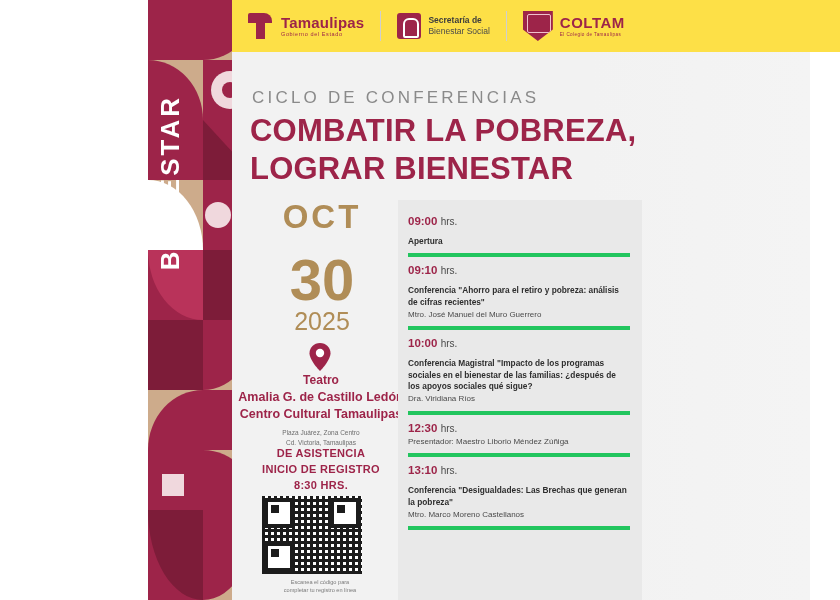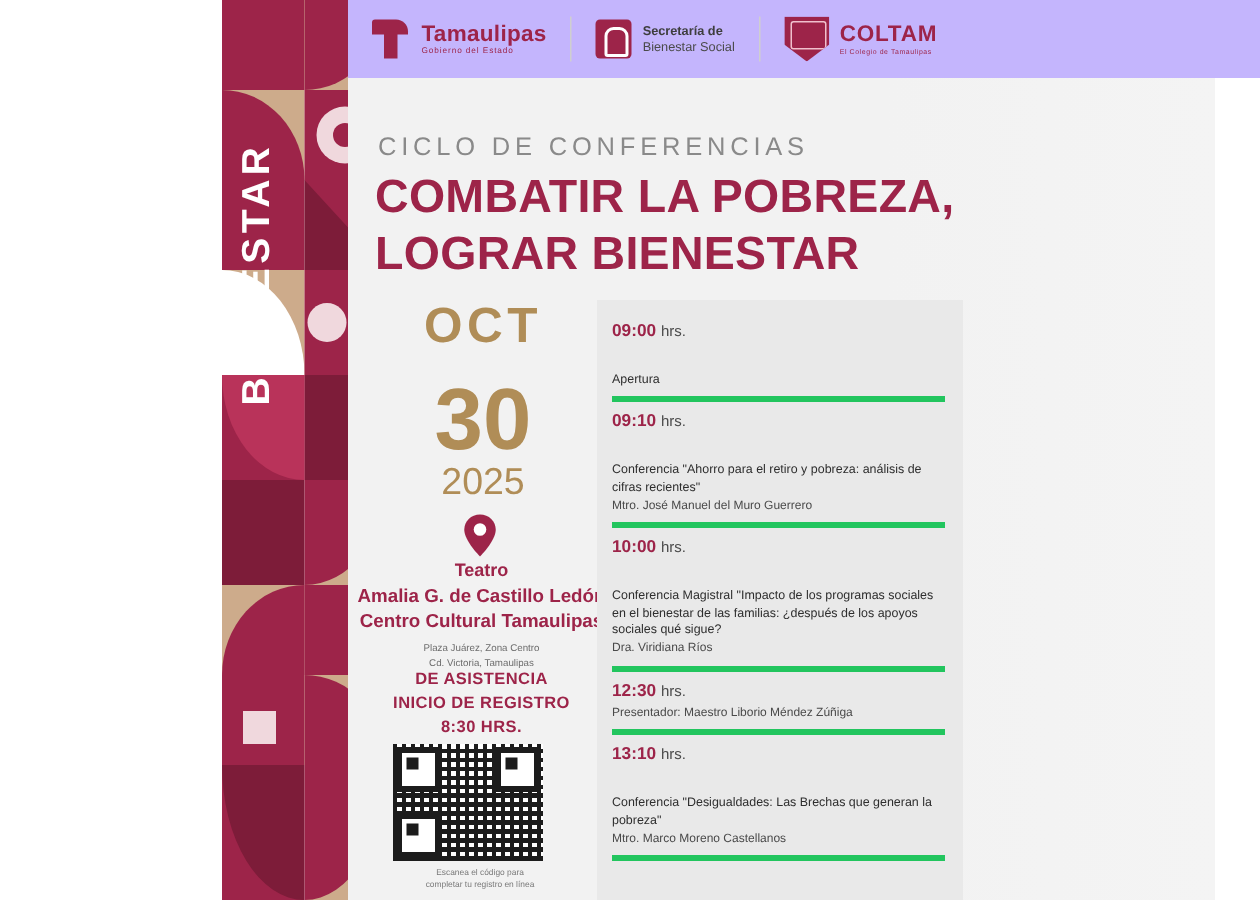--- a/index.html
+++ b/index.html
@@ -65,21 +65,21 @@
   
   .header {
     position: absolute;
     left: 232px;
     top: 0;
     width: 608px;
     height: 52px;
     display: flex;
     align-items: center;
     gap: 0px;
-    background: #c4b5fd;
+    background: #fde047;
   }
   .logo-block {
     display: flex;
     align-items: center;
     gap: 7px;
     padding: 0 16px;
     height: 44px;
   }
   .logo-sep {
     width: 1px;
@@ -330,24 +330,24 @@
     color: #9d2449;
     line-height: 1.3;
   }
   .agenda-time .hrs {
     font-weight: normal;
     color: #4a4a4a;
     font-size: 10px;
   }
   .agenda-title {
     font-size: 8.3px;
-    font-weight: normal;
+    font-weight: bold;
     color: #2e2e2e;
     line-height: 1.38;
-    margin-top: 18px;
+    margin-top: 7px;
   }
   .agenda-speaker {
     font-size: 8px;
     color: #4a4a4a;
     line-height: 1.38;
     margin-top: 1px;
     font-weight: normal;
   }
 </style>
 </head>

